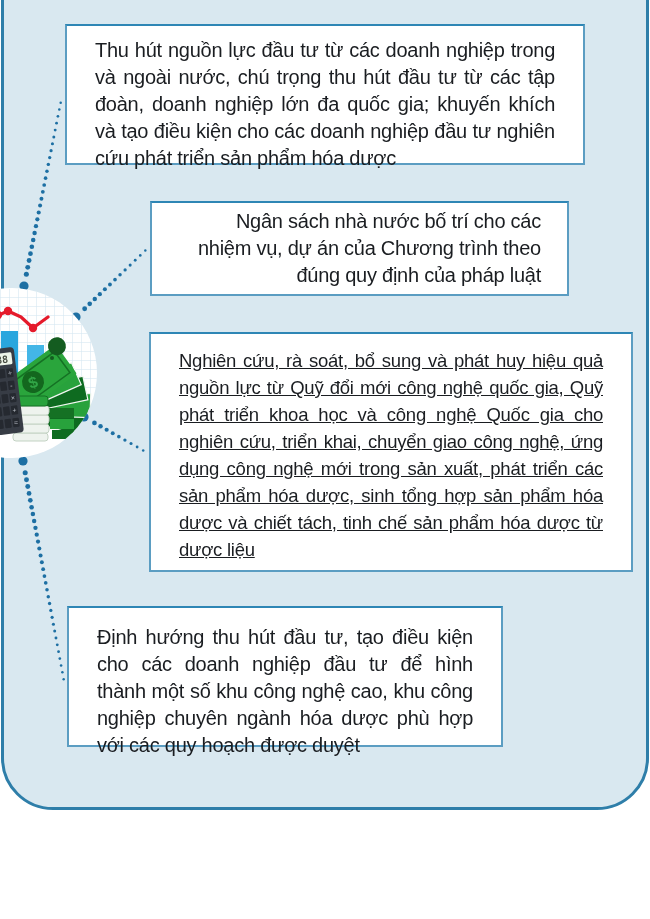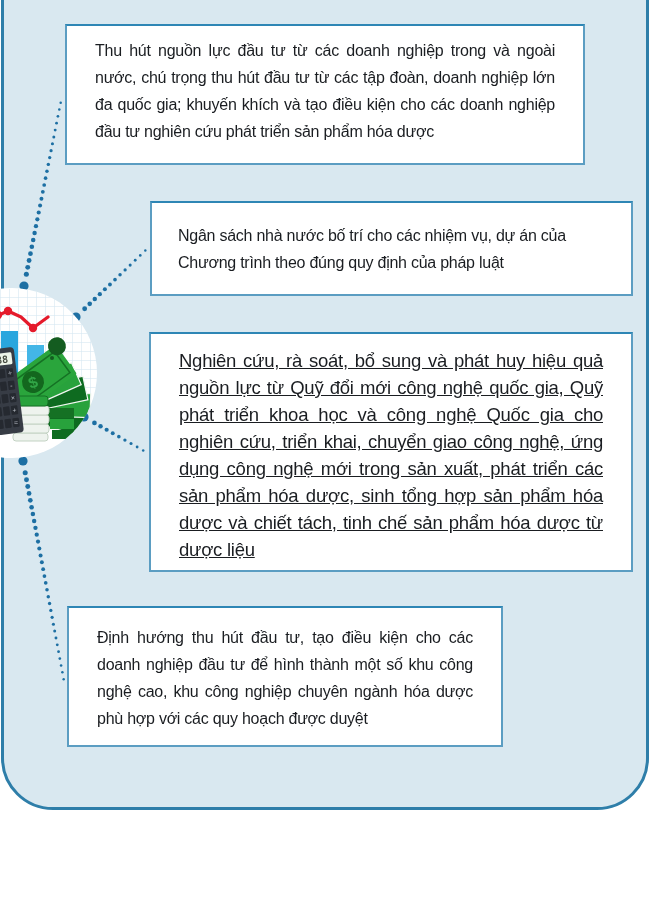--- a/index.html
+++ b/index.html
@@ -12,26 +12,26 @@
     position:absolute;left:1px;top:-52px;width:648px;height:862px;
     box-sizing:border-box;
     background:#d9e8f0;
     border:3px solid #2e7ea9;
     border-radius:52px;
   }
   svg.overlay{position:absolute;left:0;top:0;pointer-events:none;}
   .box{
     position:absolute;box-sizing:border-box;background:#ffffff;
     border:2px solid #5b9dc2;border-top-color:#2e86b5;
-    color:#1a1d21;font-size:16px;line-height:27px;letter-spacing:-0.25px;
+    color:#1a1d21;font-size:20px;line-height:27px;letter-spacing:-0.25px;
   }
   .box .txt{display:block;}
   .box-justify{text-align:justify;}
   #box-1{left:65px;top:24px;width:520px;height:141px;padding:11px 28px;}
-  #box-2{left:150px;top:201px;width:483px;height:95px;display:flex;align-items:center;justify-content:center;text-align:left;padding:0 26px;}
+  #box-2{left:150px;top:201px;width:419px;height:95px;display:flex;align-items:center;justify-content:center;text-align:right;padding:0 26px;}
   #box-3{left:149px;top:332px;width:484px;height:240px;padding:13px 28px;font-size:18.5px;line-height:27px;text-decoration:underline;}
   #box-4{left:67px;top:606px;width:436px;height:141px;padding:16px 28px;}
 </style>
 </head>
 <body>
 
 <div class="panel"></div>
 
 <svg class="overlay" width="650" height="919" viewBox="0 0 650 919">
   <defs>

